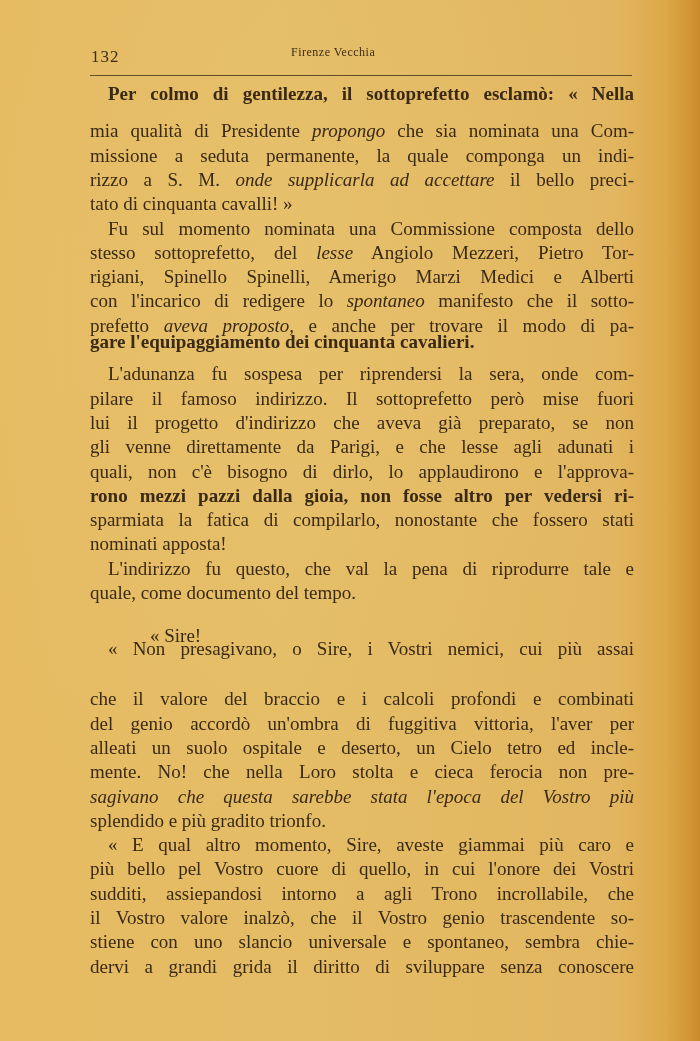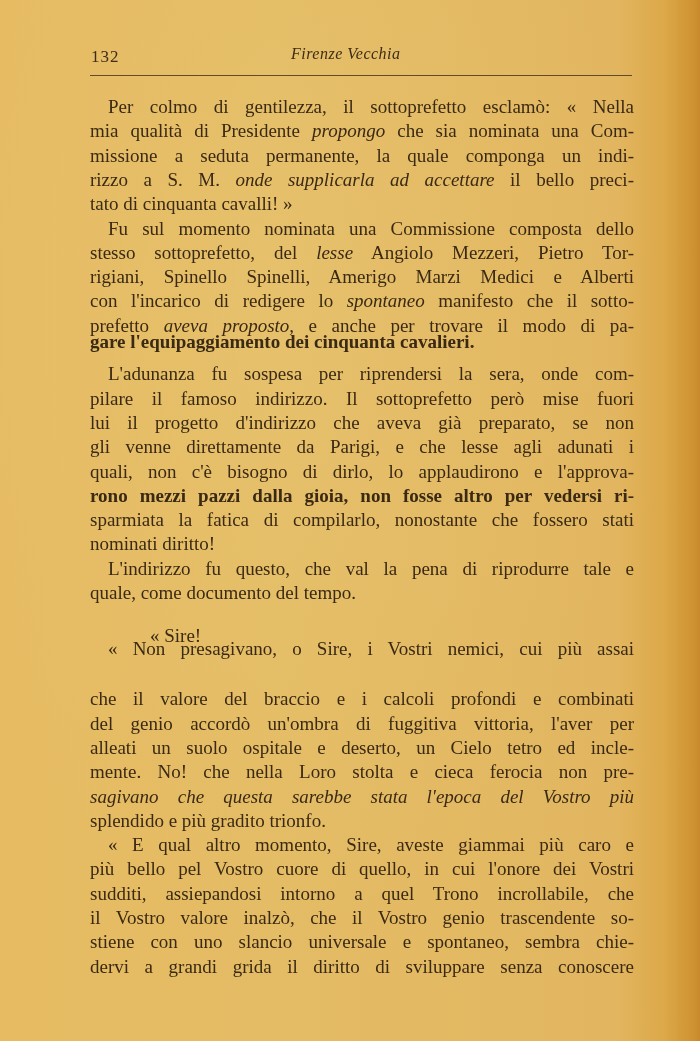--- a/index.html
+++ b/index.html
@@ -10,21 +10,21 @@
     color: #3a2a14;
   }
   .shade {
     position:absolute; inset:0; pointer-events:none;
     background: radial-gradient(ellipse at 40% 30%, rgba(235,200,120,0.35), rgba(0,0,0,0) 60%);
   }
   .page-number {
     position:absolute; left:91px; top:47px; font-size:17px; letter-spacing:1px; color:#3d2c16;text-align:center;
   }
   .running-title {
-    position:absolute; left:291px; top:45px; font-size:16px; font-style:italic; color:#3d2c16; letter-spacing:0.5px;
+    position:absolute; left:291px; top:45px; font-size:12px; color:#3d2c16; letter-spacing:0.5px;
   }
   .header-rule {
     position:absolute; left:90px; top:75px; width:542px; height:1px; background:#4a371c; opacity:0.85;
   }
   .line {
     position:absolute; left:90px; width:544px; height:24px; font-size:19px; line-height:24px;
     white-space:nowrap; text-align:justify; text-align-last:justify; color:#3a2a14;
   }
   .line.indent { left:108px; width:526px; }
   .line.last { text-align-last:left; }
@@ -36,50 +36,50 @@
 
 <div class="shade"></div>
 
 <div>
   <span class="page-number">132</span>
   <span class="running-title">Firenze Vecchia</span>
   <div class="header-rule"></div>
 </div>
 
 <div id="text-body">
-    <div class="line indent" style="top: 95px;">Per colmo di gentilezza, il sottoprefetto esclamò: « Nella</div>
+    <div class="line indent" style="top: 82px; font-weight: bold;">Per colmo di gentilezza, il sottoprefetto esclamò: « Nella</div>
     <div class="line" style="top: 119.3px;"><span>mia qualità di Presidente </span><i>propongo</i><span> che sia nominata una Com-</span></div>
     <div class="line" style="top: 143.6px;">missione a seduta permanente, la quale componga un indi-</div>
     <div class="line" style="top: 167.9px;"><span>rizzo a S. M. </span><i>onde supplicarla ad accettare</i><span> il bello preci-</span></div>
     <div class="line last" style="top: 192.2px;">tato di cinquanta cavalli! »</div>
     <div class="line indent" style="top: 216.5px;">Fu sul momento nominata una Commissione composta dello</div>
     <div class="line" style="top: 240.8px;"><span>stesso sottoprefetto, del </span><i>lesse</i><span> Angiolo Mezzeri, Pietro Tor-</span></div>
     <div class="line" style="top: 265.1px;">rigiani, Spinello Spinelli, Amerigo Marzi Medici e Alberti</div>
     <div class="line" style="top: 289.4px;"><span>con l'incarico di redigere lo </span><i>spontaneo</i><span> manifesto che il sotto-</span></div>
     <div class="line" style="top: 313.7px;"><span>prefetto </span><i>aveva proposto,</i><span> e anche per trovare il modo di pa-</span></div>
     <div class="line last" style="top: 330px; font-weight: bold;">gare l'equipaggiamento dei cinquanta cavalieri.</div>
     <div class="line indent" style="top: 362.3px;">L'adunanza fu sospesa per riprendersi la sera, onde com-</div>
     <div class="line" style="top: 386.6px;">pilare il famoso indirizzo. Il sottoprefetto però mise fuori</div>
     <div class="line" style="top: 410.9px;">lui il progetto d'indirizzo che aveva già preparato, se non</div>
     <div class="line" style="top: 435.2px;">gli venne direttamente da Parigi, e che lesse agli adunati i</div>
     <div class="line" style="top: 459.5px;">quali, non c'è bisogno di dirlo, lo applaudirono e l'approva-</div>
     <div class="line" style="top: 483.8px; font-weight: bold;">rono mezzi pazzi dalla gioia, non fosse altro per vedersi ri-</div>
     <div class="line" style="top: 508.1px;">sparmiata la fatica di compilarlo, nonostante che fossero stati</div>
-    <div class="line last" style="top: 532.4px;">nominati diritto!</div>
+    <div class="line last" style="top: 532.4px;">nominati apposta!</div>
     <div class="line indent" style="top: 556.7px;">L'indirizzo fu questo, che val la pena di riprodurre tale e</div>
     <div class="line last" style="top: 581px;">quale, come documento del tempo.</div>
   </div>
 <div class="sire">« Sire!</div>
 <div id="address-body">
     <div class="line indent" style="top: 637px;">« Non presagivano, o Sire, i Vostri nemici, cui più assai</div>
     <div class="line" style="top: 687.3px;">che il valore del braccio e i calcoli profondi e combinati</div>
     <div class="line" style="top: 711.6px;">del genio accordò un'ombra di fuggitiva vittoria, l'aver per</div>
     <div class="line" style="top: 735.9px;">alleati un suolo ospitale e deserto, un Cielo tetro ed incle-</div>
     <div class="line" style="top: 760.2px;">mente. No! che nella Loro stolta e cieca ferocia non pre-</div>
     <div class="line" style="top: 784.5px; font-style: italic;">sagivano che questa sarebbe stata l'epoca del Vostro più</div>
     <div class="line last" style="top: 808.8px;">splendido e più gradito trionfo.</div>
     <div class="line indent" style="top: 833.1px;">« E qual altro momento, Sire, aveste giammai più caro e</div>
     <div class="line" style="top: 857.4px;">più bello pel Vostro cuore di quello, in cui l'onore dei Vostri</div>
-    <div class="line" style="top: 881.7px;">sudditi, assiepandosi intorno a quel Trono incrollabile, che</div>
+    <div class="line" style="top: 881.7px;">sudditi, assiepandosi intorno a agli Trono incrollabile, che</div>
     <div class="line" style="top: 906px;">il Vostro valore inalzò, che il Vostro genio trascendente so-</div>
     <div class="line" style="top: 930.3px;">stiene con uno slancio universale e spontaneo, sembra chie-</div>
     <div class="line" style="top: 954.6px;">dervi a grandi grida il diritto di sviluppare senza conoscere</div>
   </div>
 
 </body></html>

